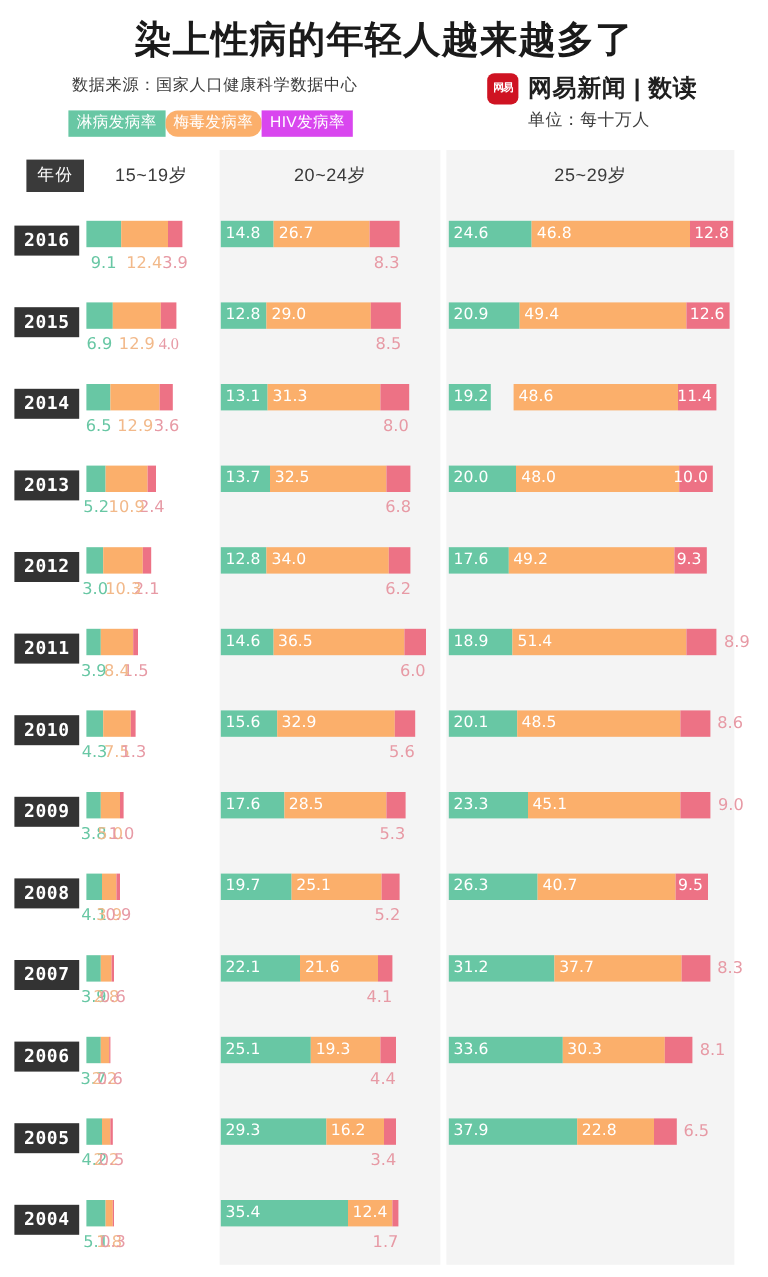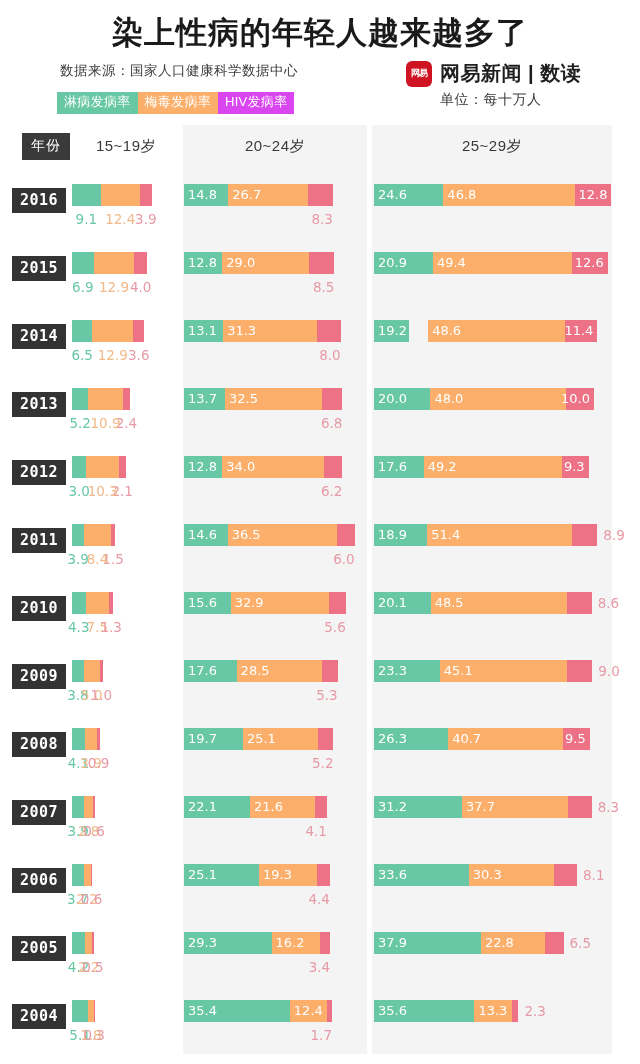--- a/index.html
+++ b/index.html
@@ -169,21 +169,21 @@
 <body>
 
 <div id="header">
 
   <div id="title">染上性病的年轻人越来越多了</div>
 
   <div id="source">数据来源：国家人口健康科学数据中心</div>
 
   <div id="legend">
       <div class="legend-chip" style="background: rgb(104, 199, 164);">淋病发病率</div>
-      <div class="legend-chip" style="background: rgb(251, 175, 107);">梅毒发病率</div>
+      <div class="legend-chip" style="background: rgb(251, 175, 107); border-radius: 10px;">梅毒发病率</div>
       <div class="legend-chip" style="background: #d946ef;">HIV发病率</div>
     </div>
 
   <div id="brand">
     <div id="brand-row">
       <div id="brand-logo">网易</div>
       <div id="brand-name">网易新闻 | 数读</div>
     </div>
     <div id="brand-unit">单位：每十万人</div>
   </div>
@@ -233,21 +233,21 @@
           </div>
         </div>
       </div>
       <div class="row">
         <div class="year-tag">2015</div>
         <div class="bargroup g0" style="width: 74.97px;">
           <div class="bar seg-gonorrhea" style="left: 0px; width: 21.735px;"></div>
           <div class="out-label c-gonorrhea out-below" style="left: 10.8675px; transform: translateX(-50%);">6.9</div>
           <div class="bar seg-syphilis" style="left: 21.735px; width: 40.635px;"></div>
           <div class="bar seg-hiv" style="left: 62.37px; width: 12.6px;"></div>
-          <div class="out-label c-hiv out-below" style="left: 68.67px; transform: translateX(-50%);">4.0</div>
+          <div class="out-label c-hiv out-below" style="left: 68.67px; transform: translateX(-50%); font-family: Liberation Serif, serif;">4.0</div>
           <div class="out-label out-below c-syphilis" style="left: 42.0525px; transform: translateX(-50%);">12.9</div>
         </div>
         <div class="bargroup g1" style="width: 150.397px;">
           <div class="bar seg-gonorrhea" style="left: 0px; width: 38.272px;">
             <div class="in-label left">12.8</div>
           </div>
           <div class="bar seg-syphilis" style="left: 38.272px; width: 86.71px;">
             <div class="in-label left">29.0</div>
           </div>
           <div class="bar seg-hiv" style="left: 124.982px; width: 25.415px;"></div>
@@ -592,25 +592,15 @@
         <div class="bargroup g1" style="width: 148.005px;">
           <div class="bar seg-gonorrhea" style="left: 0px; width: 105.846px;">
             <div class="in-label left">35.4</div>
           </div>
           <div class="bar seg-syphilis" style="left: 105.846px; width: 37.076px;">
             <div class="in-label left">12.4</div>
           </div>
           <div class="bar seg-hiv" style="left: 142.922px; width: 5.083px;"></div>
           <div class="out-label c-hiv out-below" style="left: 148.005px; transform: translateX(-100%);">1.7</div>
         </div>
-        <div class="bargroup g2" style="width: 144.384px;">
-          <div class="bar seg-gonorrhea" style="left: 0px; width: 100.392px;">
-            <div class="in-label left">35.6</div>
-          </div>
-          <div class="bar seg-syphilis" style="left: 100.392px; width: 37.506px;">
-            <div class="in-label left">13.3</div>
-          </div>
-          <div class="bar seg-hiv" style="left: 137.898px; width: 6.486px;"></div>
-          <div class="out-label c-hiv out-side" style="left: 150.384px;">2.3</div>
-        </div>
       </div>
     </div>
 </div>
 
 </body></html>

